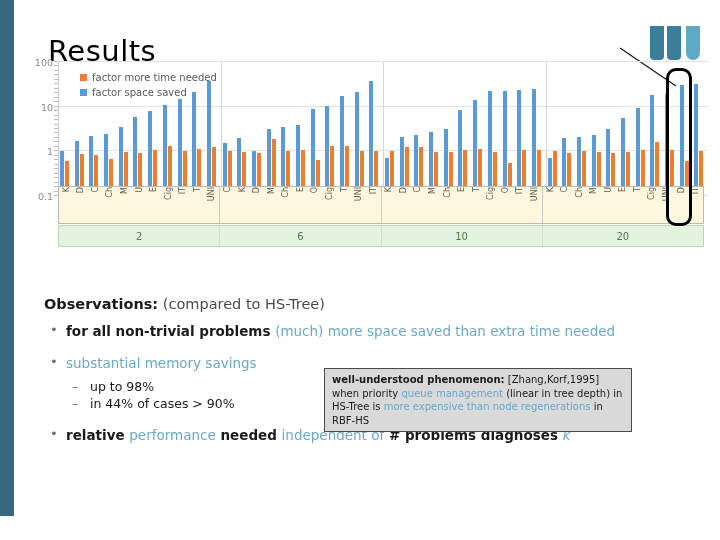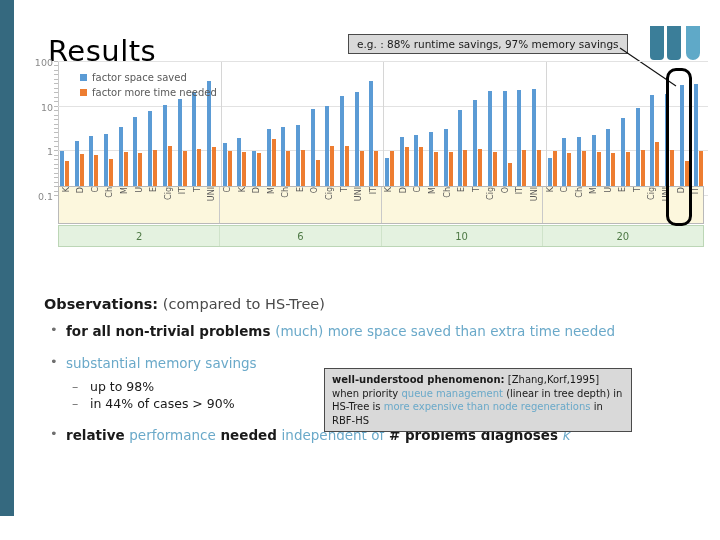--- a/index.html
+++ b/index.html
@@ -146,21 +146,20 @@
   <div class="left-rail"></div>
 
   <div class="title">Results</div>
 
   <div class="logo">
     <span class="b1"></span>
       <span class="b2"></span>
       <span class="b3"></span>
   </div>
 
-  <div class="callout-eg">e.g. : 88% runtime savings, 97% memory savings</div>
 
   <svg class="leader">
     <line x1="620" y1="48" x2="676" y2="86" stroke="#111" stroke-width="1.1"></line>
   </svg>
 
   <div id="chart">
     <div class="plot">
       <div class="axis-v"></div>
       <div class="baseline"></div>
       <div id="gridlayer">
@@ -385,26 +384,26 @@
               <div class="bar time" style="height: 25.9384%;"></div>
             </div>
             <div class="slot">
               <div class="bar space" style="height: 83.505%;"></div>
               <div class="bar time" style="height: 33.3333%;"></div>
             </div>
           </div>
         </div>
       <div class="legend">
         <div>
+          <i class="sw" style="background:#ed7d31"></i>
+          <span>factor more time needed</span>
+        </div>
+        <div>
           <i class="sw" style="background:#5b9bd5"></i>
           <span>factor space saved</span>
-        </div>
-        <div>
-          <i class="sw" style="background:#ed7d31"></i>
-          <span>factor more time needed</span>
         </div>
       </div>
     </div>
   </div>
 
   <div class="catband" id="catband">
       <div class="catgrp">
         <div class="cat">
           <span>K</span>
         </div>

